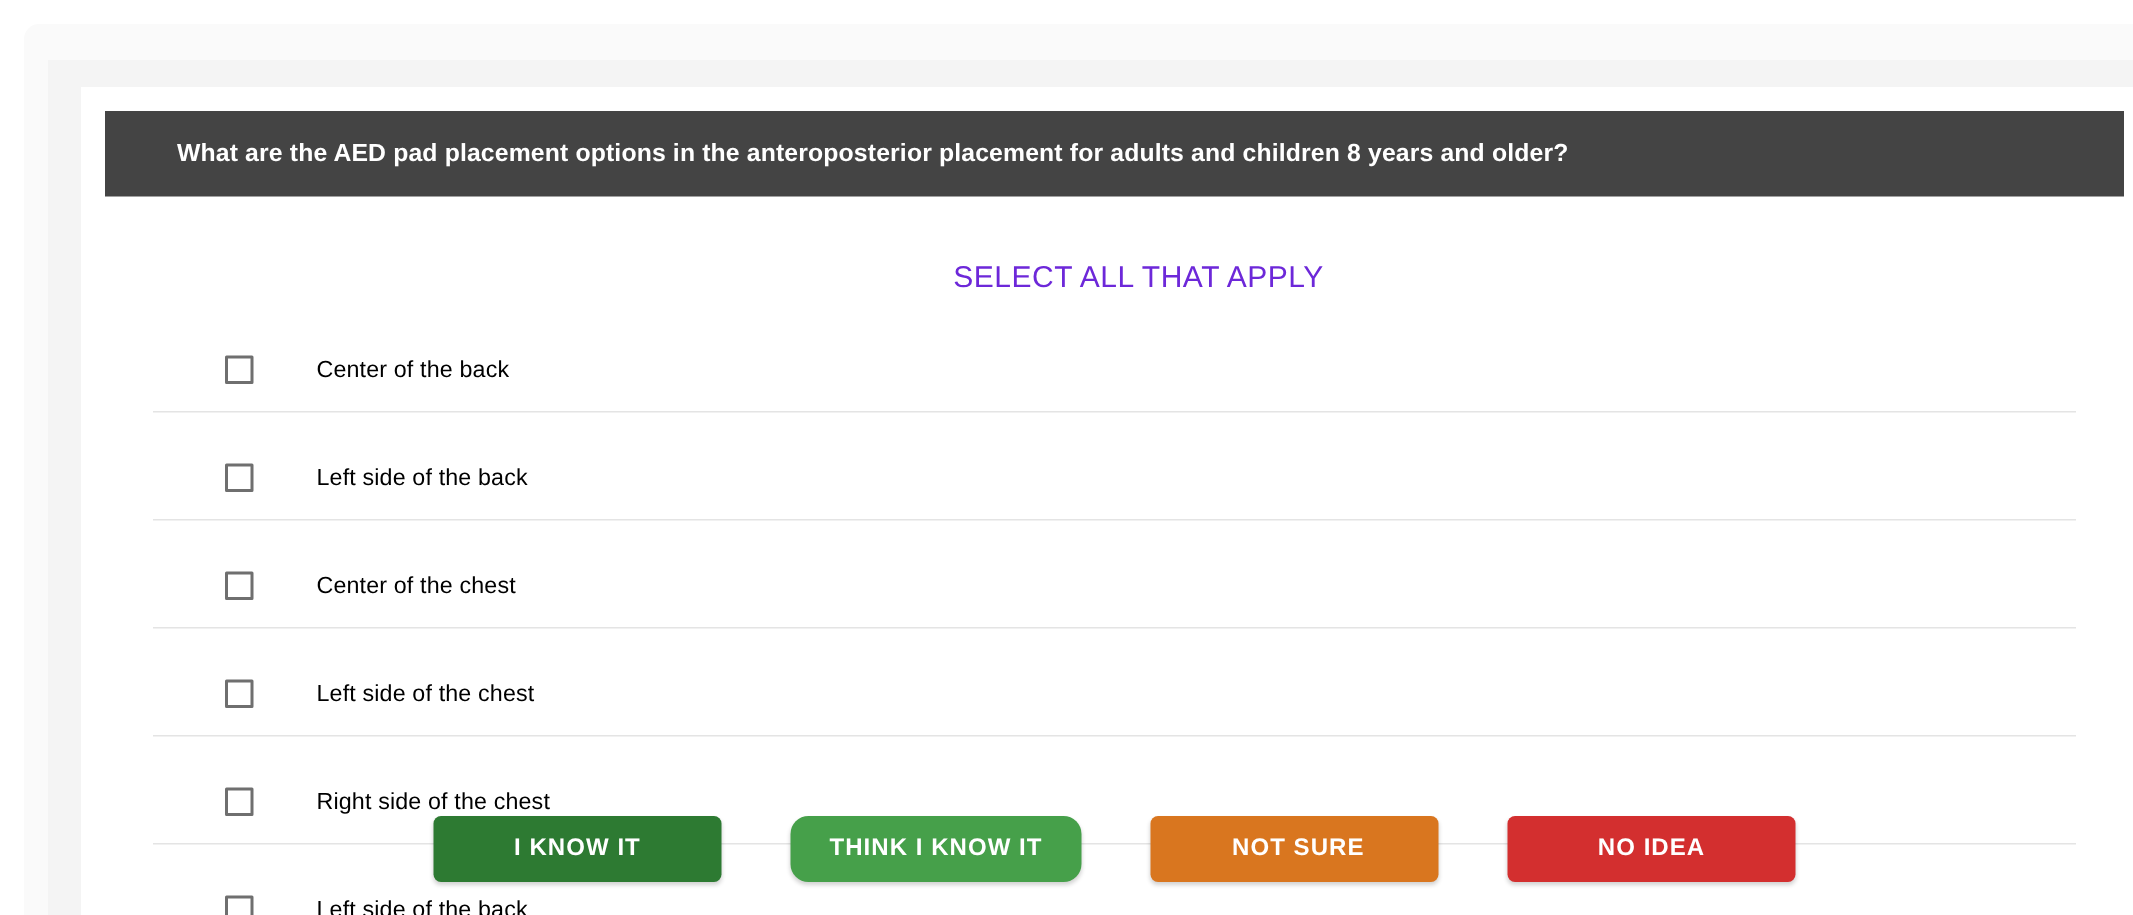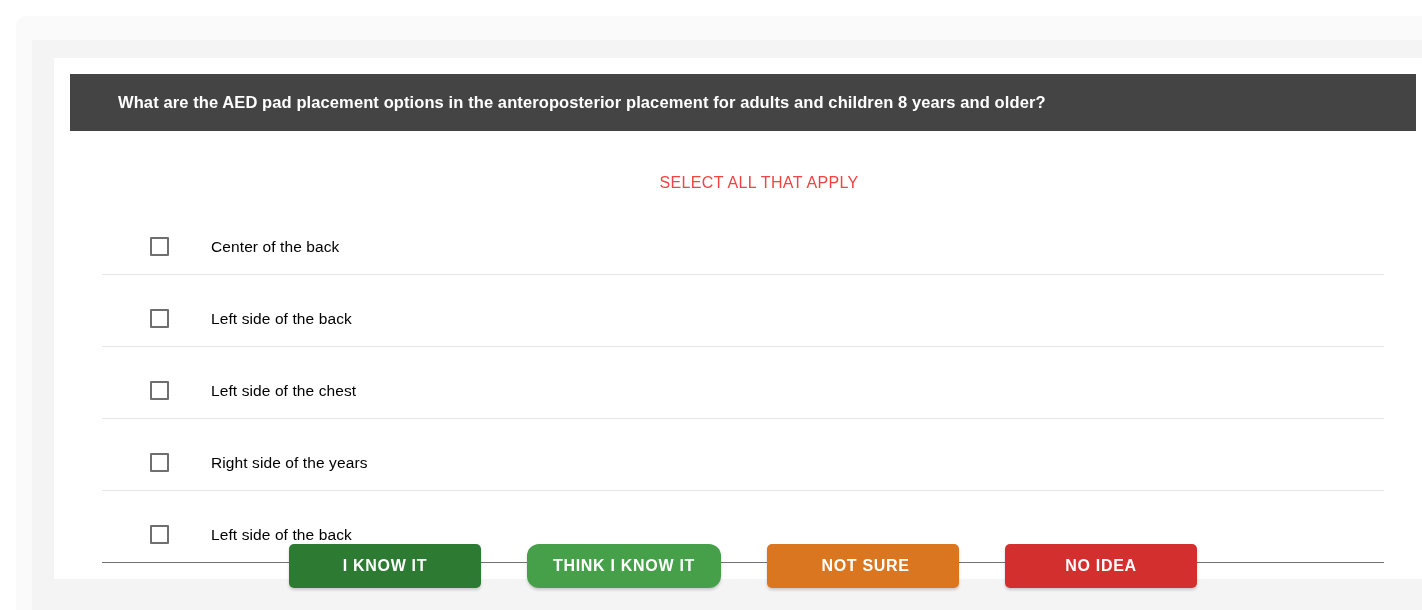--- a/index.html
+++ b/index.html
@@ -61,22 +61,22 @@
     letter-spacing: 0.1px;
     line-height: 1.3;
   }
 
   .card-body {
     background: #ffffff;
     padding-top: 0;
   }
 
   .instruction {
-    color: #ef4444;
-    font-size: 16px;
+    color: #6d28d9;
+    font-size: 20px;
     letter-spacing: 0.35px;
     padding: 27px 0 0 32px;
     height: 56px;
   }
 
   .options-list {
     list-style: none;
   }
 
   .option-row {
@@ -164,29 +164,33 @@
         <li class="option-row">
           <span class="checkbox"></span>
           <span class="option-label">Center of the back</span>
         </li>
 
         <li class="option-row">
           <span class="checkbox"></span>
           <span class="option-label">Left side of the back</span>
         </li>
 
+        <li class="option-row">
+          <span class="checkbox"></span>
+          <span class="option-label">Center of the chest</span>
+        </li>
 
         <li class="option-row">
           <span class="checkbox"></span>
           <span class="option-label">Left side of the chest</span>
         </li>
 
         <li class="option-row">
           <span class="checkbox"></span>
-          <span class="option-label">Right side of the years</span>
+          <span class="option-label">Right side of the chest</span>
         </li>
 
         <li class="option-row">
           <span class="checkbox"></span>
           <span class="option-label">Left side of the back</span>
         </li>
 
       </ul>
     </div>
   </div>

